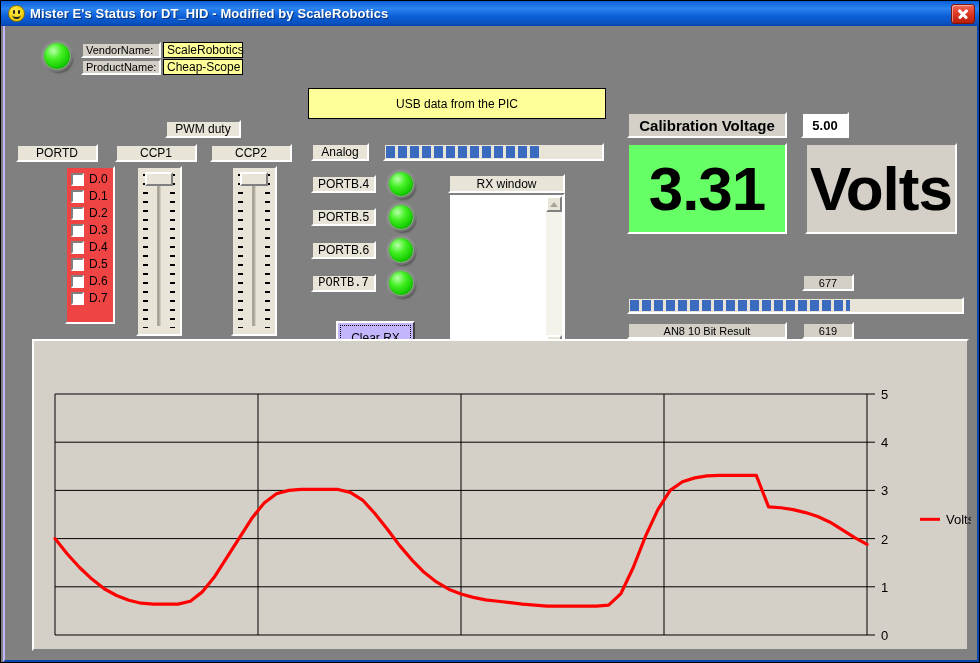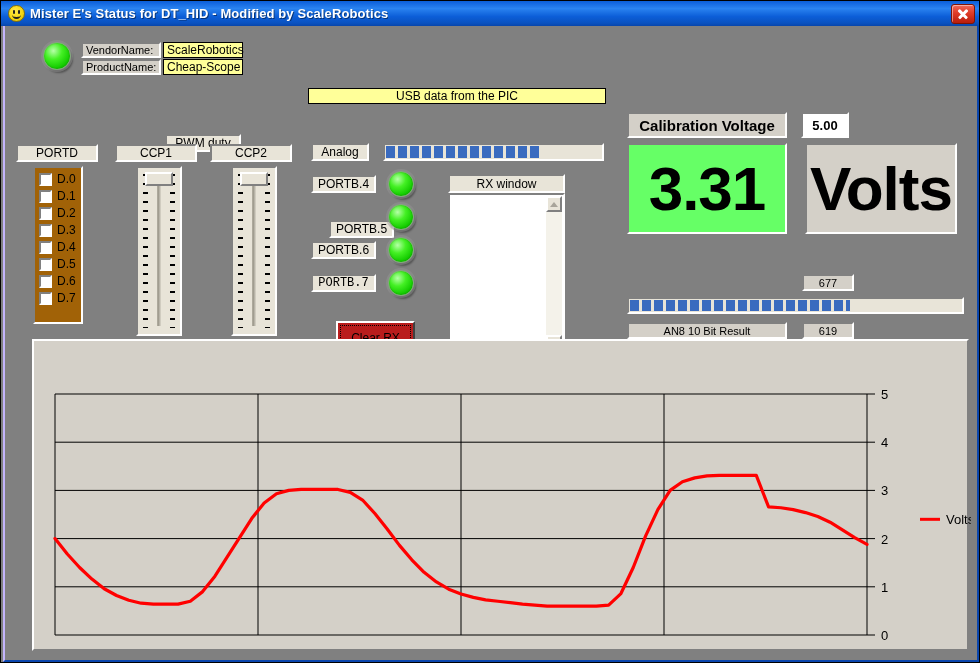--- a/index.html
+++ b/index.html
@@ -187,21 +187,21 @@
   .sb-btn.up { top: 0; }
   .sb-btn.dn { bottom: 0; }
   .sb-arrow {
     width: 0; height: 0; border-left: 4px solid transparent; border-right: 4px solid transparent;
   }
   .sb-arrow.up { border-bottom: 5px solid #a8a49a; }
   .sb-arrow.dn { border-top: 5px solid #a8a49a; }
 
   
   .btn-push {
-    background: #b91c1c;
+    background: #c4b5fd;
     border: 2px solid; border-color: #ffffff #404040 #404040 #ffffff;
     font-size: 12px; color: #000;
     display: flex; align-items: center; justify-content: center;
     position: relative;
   }
   .btn-push .focus {
     position: absolute; inset: 2px;
     border: 1px dotted #000;
   }
 
@@ -246,27 +246,27 @@
 
     <div class="led" style="position:absolute;left:38px;top:16px;width:28px;height:28px;"></div>
 
     <div class="lbl-gray3d" style="position:absolute;left:76px;top:16px;width:80px;height:16px;justify-content:flex-start;padding-left:3px;">VendorName:</div>
     <div class="lbl-yellow" style="position:absolute;left:158px;top:16px;width:80px;height:16px;justify-content:flex-start;padding-left:3px;">ScaleRobotics</div>
 
     <div class="lbl-gray3d" style="position:absolute;left:76px;top:33px;width:80px;height:16px;justify-content:flex-start;padding-left:3px;">ProductName:</div>
     <div class="lbl-yellow" style="position:absolute;left:158px;top:33px;width:80px;height:16px;justify-content:flex-start;padding-left:3px;">Cheap-Scope</div>
 
 
-    <div class="lbl-sunken" style="position:absolute;left:160px;top:108px;width:76px;height:18px;">PWM duty</div>
+    <div class="lbl-sunken" style="position:absolute;left:160px;top:94px;width:76px;height:18px;">PWM duty</div>
 
     <div class="lbl-sunken" style="position:absolute;left:11px;top:118px;width:82px;height:18px;">PORTD</div>
     <div class="lbl-sunken" style="position:absolute;left:110px;top:118px;width:82px;height:18px;">CCP1</div>
     <div class="lbl-sunken" style="position:absolute;left:205px;top:118px;width:82px;height:18px;">CCP2</div>
 
-    <div style="position:absolute;left:28px;top:140px;width:50px;height:158px;background:#a16207;border:2px solid;border-color:#808080 #ffffff #ffffff #808080;padding:3px 0 0 4px;">
+    <div style="position:absolute;left:60px;top:140px;width:50px;height:158px;background:#ef4444;border:2px solid;border-color:#808080 #ffffff #ffffff #808080;padding:3px 0 0 4px;">
       <div class="cbrow">
         <span class="cbox"></span>
         <span class="cblabel">D.0</span>
       </div>
       <div class="cbrow">
         <span class="cbox"></span>
         <span class="cblabel">D.1</span>
       </div>
       <div class="cbrow">
         <span class="cbox"></span>
@@ -303,31 +303,31 @@
     <div class="lbl-sunken" style="position:absolute;left:131px;top:313px;width:46px;height:17px;">0</div>
 
     <div class="slider-track" style="position:absolute;left:226px;top:140px;width:46px;height:170px;">
       <div class="slider-ticks left"></div>
       <div class="slider-ticks right"></div>
       <div class="slider-rail"></div>
       <div class="slider-thumb"></div>
     </div>
     <div class="lbl-sunken" style="position:absolute;left:226px;top:313px;width:46px;height:17px;">0</div>
 
-    <div class="lbl-yellow" style="position:absolute;left:303px;top:62px;width:298px;height:16px;">USB data from the PIC</div>
+    <div class="lbl-yellow" style="position:absolute;left:303px;top:62px;width:298px;height:31px;">USB data from the PIC</div>
 
     <div class="lbl-sunken" style="position:absolute;left:306px;top:117px;width:58px;height:18px;">Analog</div>
     <div class="pbar" style="position:absolute;left:378px;top:117px;width:221px;height:18px;">
       <div class="pbar-fill" id="status-fill" style="width: 72%;"></div>
     </div>
 
     <div class="lbl-sunken" style="position:absolute;left:306px;top:149px;width:65px;height:18px;">PORTB.4</div>
     <div class="led" style="position:absolute;left:383px;top:145px;"></div>
 
-    <div class="lbl-sunken" style="position:absolute;left:324px;top:182px;width:65px;height:18px;margin-top:12px;">PORTB.5</div>
+    <div class="lbl-sunken" style="position:absolute;left:306px;top:182px;width:65px;height:18px;">PORTB.5</div>
     <div class="led" style="position:absolute;left:383px;top:178px;"></div>
 
     <div class="lbl-sunken" style="position:absolute;left:306px;top:215px;width:65px;height:18px;">PORTB.6</div>
     <div class="led" style="position:absolute;left:383px;top:211px;"></div>
 
     <div class="lbl-sunken" style="position:absolute;left:306px;top:248px;width:65px;height:18px;font-family:Liberation Mono, monospace;">PORTB.7</div>
     <div class="led" style="position:absolute;left:383px;top:244px;"></div>
 
     <div class="btn-push" style="position:absolute;left:331px;top:295px;width:79px;height:33px;">
       <span class="focus"></span>

